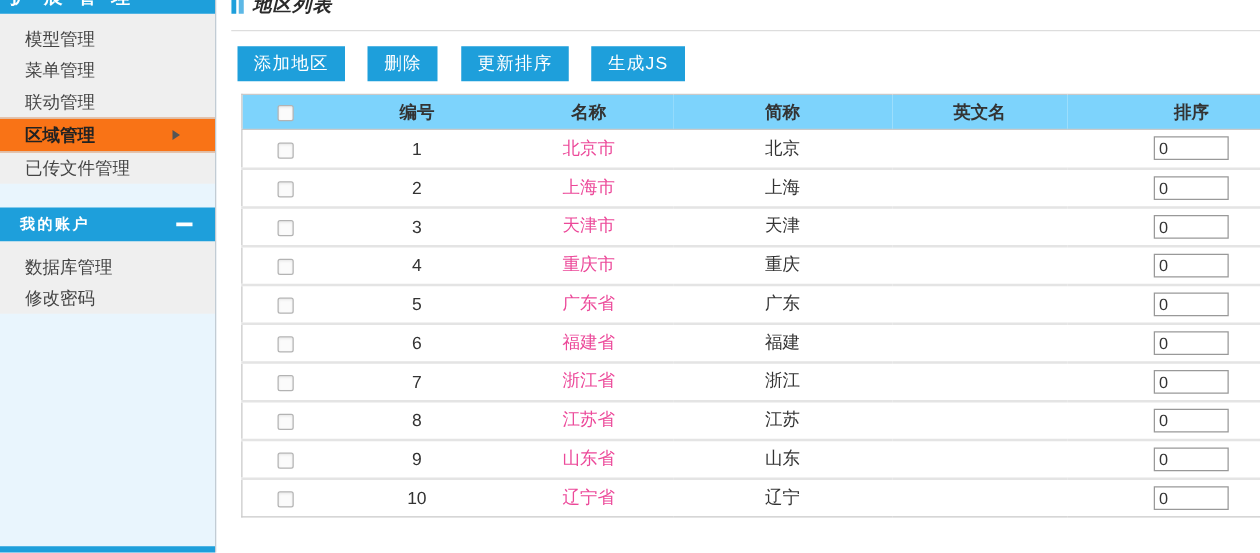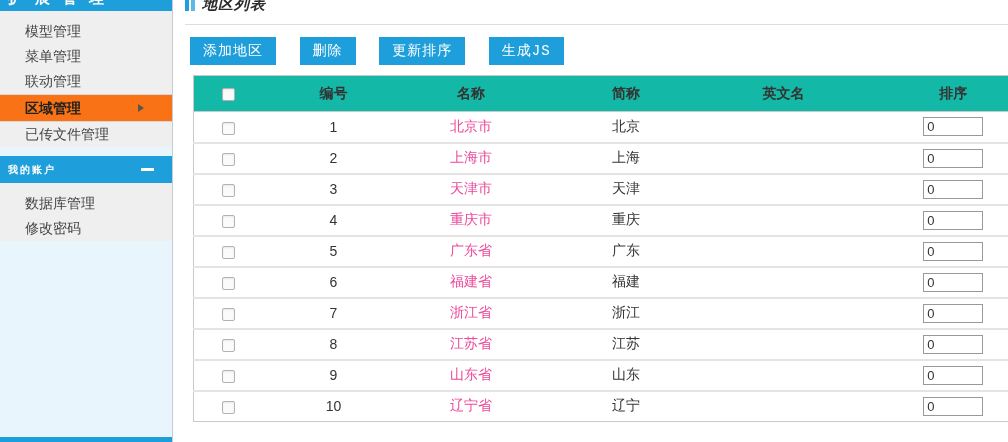--- a/index.html
+++ b/index.html
@@ -6,50 +6,50 @@
   html,body { width:1008px; height:442px; overflow:hidden; background:#fff;
               font-family:"Liberation Sans","DejaVu Sans",sans-serif; color:#333; }
 
   
   .sidebar { position:absolute; left:0; top:0; width:173px; height:442px;
              background:#e9f5fd; border-right:1px solid #c2ccd4; }
   .side-top { position:relative; height:11px; background:#1e9fdb; overflow:hidden; }
   .side-top .lbl { position:absolute; left:8px; top:-15px; color:#fff; font-size:15px;
                    font-weight:bold; letter-spacing:12px; line-height:26px; white-space:nowrap; }
   .menu-block { background:#efefef; }
-  .menu-item { position:relative; height:25px; line-height:25px; padding-left:25px;
+  .menu-item { position:relative; height:25px; line-height:25px; padding-left:20px;
                font-size:14px; color:#444; cursor:pointer; }
   .menu-item.selected { height:28px; line-height:26px; background:#f97316; font-weight:bold;
                         color:#222; border-top:1px solid #d6d6d6; border-bottom:1px solid #d6d6d6; }
   .tri { position:absolute; right:28px; top:9px; width:0; height:0;
          border-left:6px solid #555; border-top:4px solid transparent; border-bottom:4px solid transparent; }
-  .section-hd { position:relative; height:27px; line-height:27px; margin-top:9px;
-                background:#1e9fdb; color:#fff; font-size:10px; font-weight:bold;
-                padding-left:8px; letter-spacing:2px; cursor:pointer; }
+  .section-hd { position:relative; height:27px; line-height:27px; margin-top:19px;
+                background:#1e9fdb; color:#fff; font-size:12px; font-weight:bold;
+                padding-left:16px; letter-spacing:2px; cursor:pointer; }
   .minus { position:absolute; right:18px; top:12px; width:13px; height:3px; background:#fff; }
   .pad-top { height:8px; background:#efefef; }
   .side-bottom-bar { position:absolute; left:0; bottom:0; width:172px; height:5px; background:#1e9fdb; }
 
   
   .main { position:absolute; left:174px; top:0; width:834px; height:442px; background:#fff; }
   .title-wrap { position:relative; height:13px; overflow:hidden; margin-left:11px;font-style:italic; }
   .title-inner { position:absolute; top:-5px; left:0; display:flex; align-items:center; }
   .tbar { display:inline-block; width:4px; height:13px; background:#1e9fdb; margin-right:2px; }
   .tbar.b2 { background:#5cb8e6; }
   .page-title { font-size:15px; font-weight:bold; color:#2b2b2b; margin-left:5px; letter-spacing:1px; }
   .title-divider { border:none; border-top:1px solid #ddd; margin:11px 0 0 11px; width:823px; }
 
-  .toolbar { margin:12px 6px 0 16px;font-family:Liberation Mono, monospace; }
+  .toolbar { margin:12px 6px 0 16px; }
   .btn { display:inline-block; background:#1e9fdb; color:#fff; font-size:14px;
          padding:5px 13px; margin-right:14px; border:none; cursor:pointer;
          font-family:inherit; letter-spacing:1px; }
 
   table.grid { border-collapse:collapse; table-layout:fixed; width:860px;
                margin:10px 0 0 19px; border:1px solid #c9c9c9; }
-  .grid thead th { height:36px; background:#14b8a6; font-size:14px; font-weight:bold;
+  .grid thead th { height:28px; background:#7dd3fc; font-size:14px; font-weight:bold;
                    color:#333; text-align:center; border-bottom:1px solid #c9c9c9; }
   .grid tbody td { height:31px; text-align:center; font-size:14px; color:#333;
                    border-top:2px solid #e4e4e4; background:#fff; }
   .grid tbody tr:first-child td { border-top:none; }
   .grid a.name-link { color:#ec4899; text-decoration:none; cursor:pointer; }
   input.sort-input { width:60px; height:19px; border:1px solid #999; font-size:13px;
                      padding:1px 3px; color:#333; font-family:inherit; }
   input.cb { appearance:none; -webkit-appearance:none; width:13px; height:13px;
              border:1px solid #b3b3b3; border-radius:2px; background:#fbfbfb;
              box-shadow:inset 0 1px 2px rgba(0,0,0,0.08); cursor:pointer; vertical-align:middle; }

